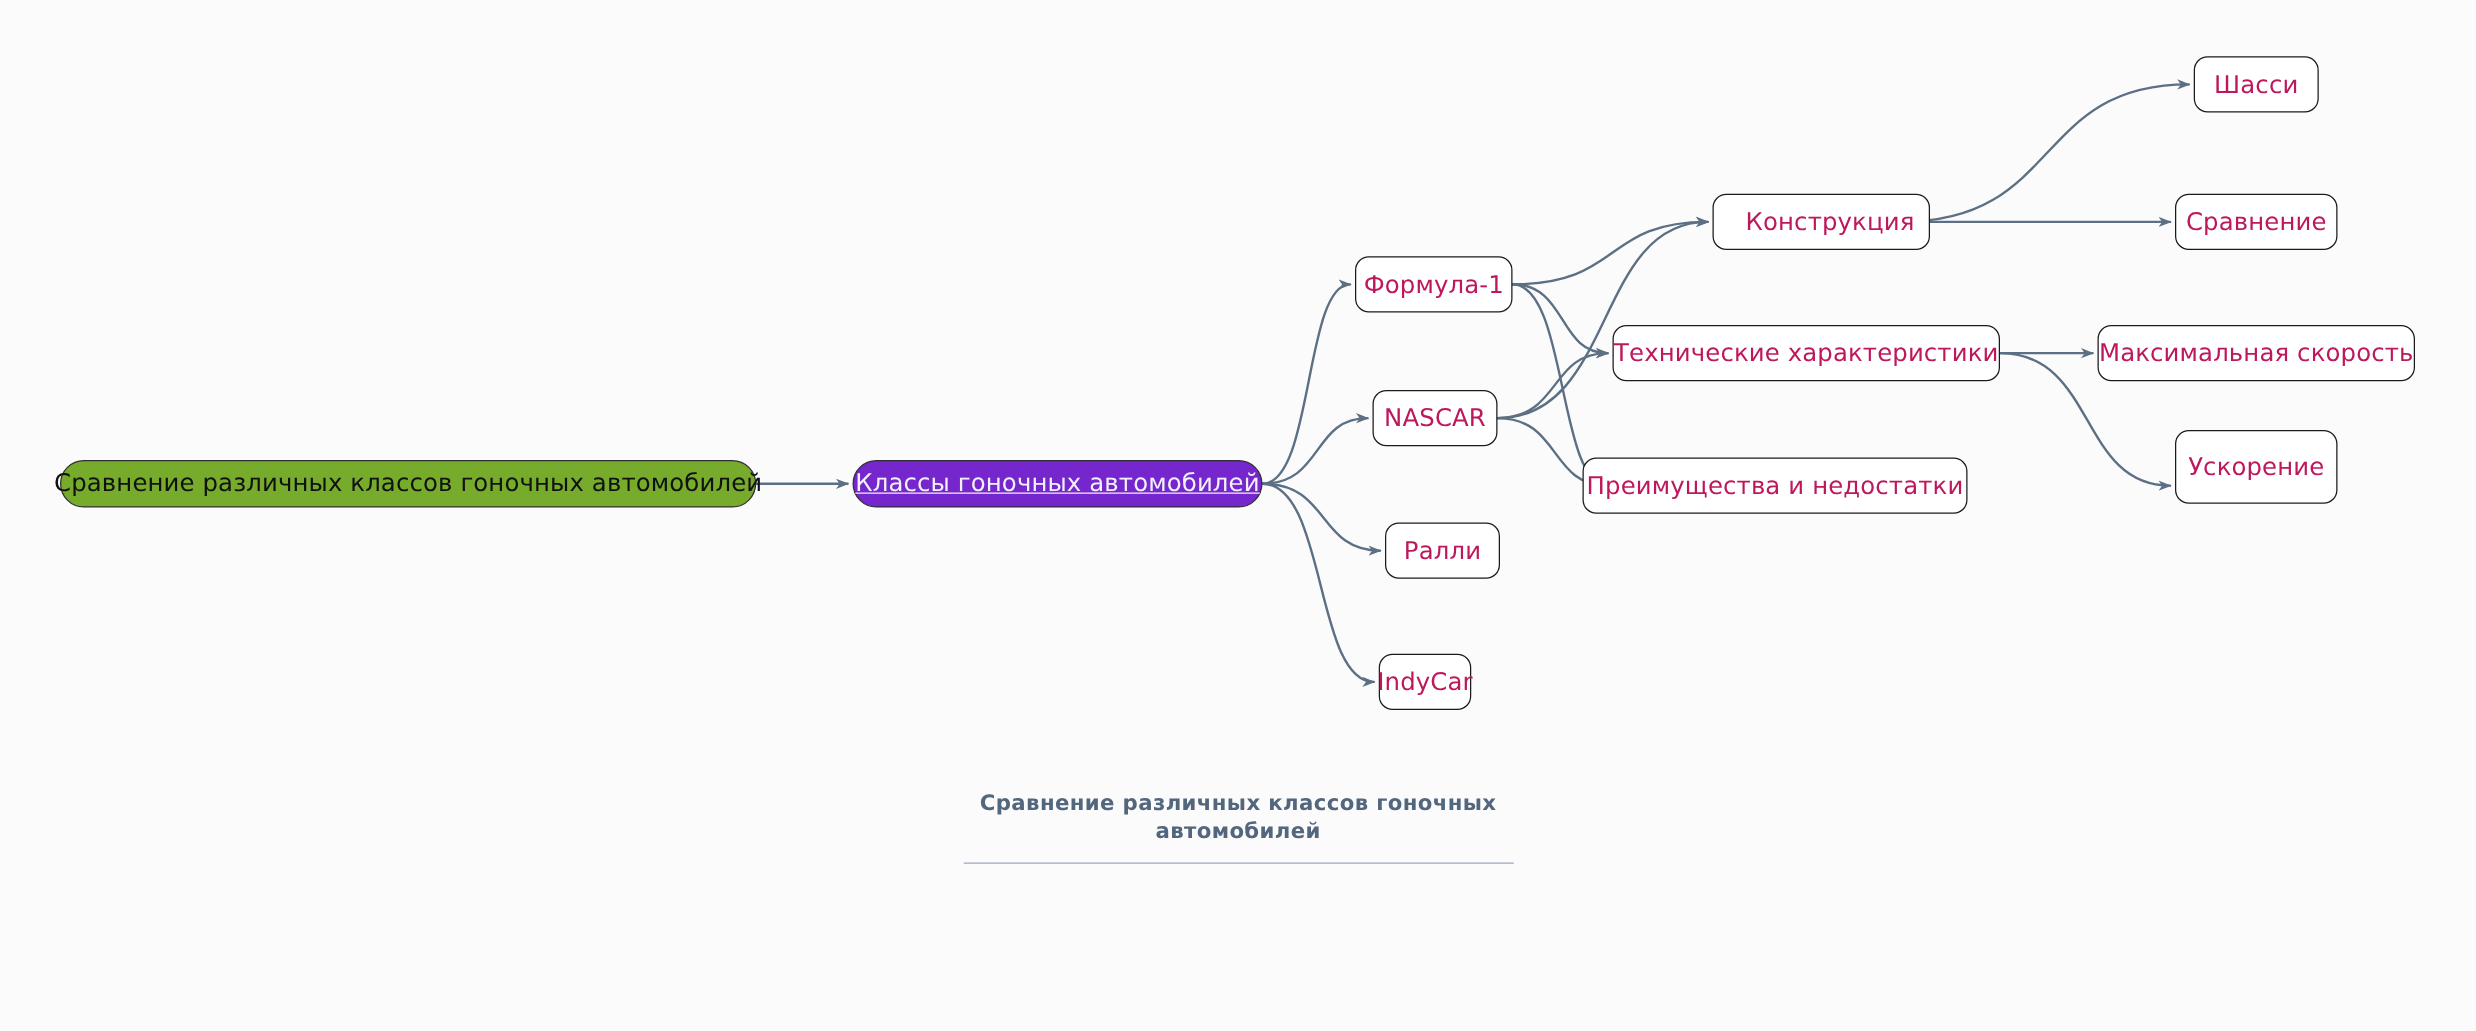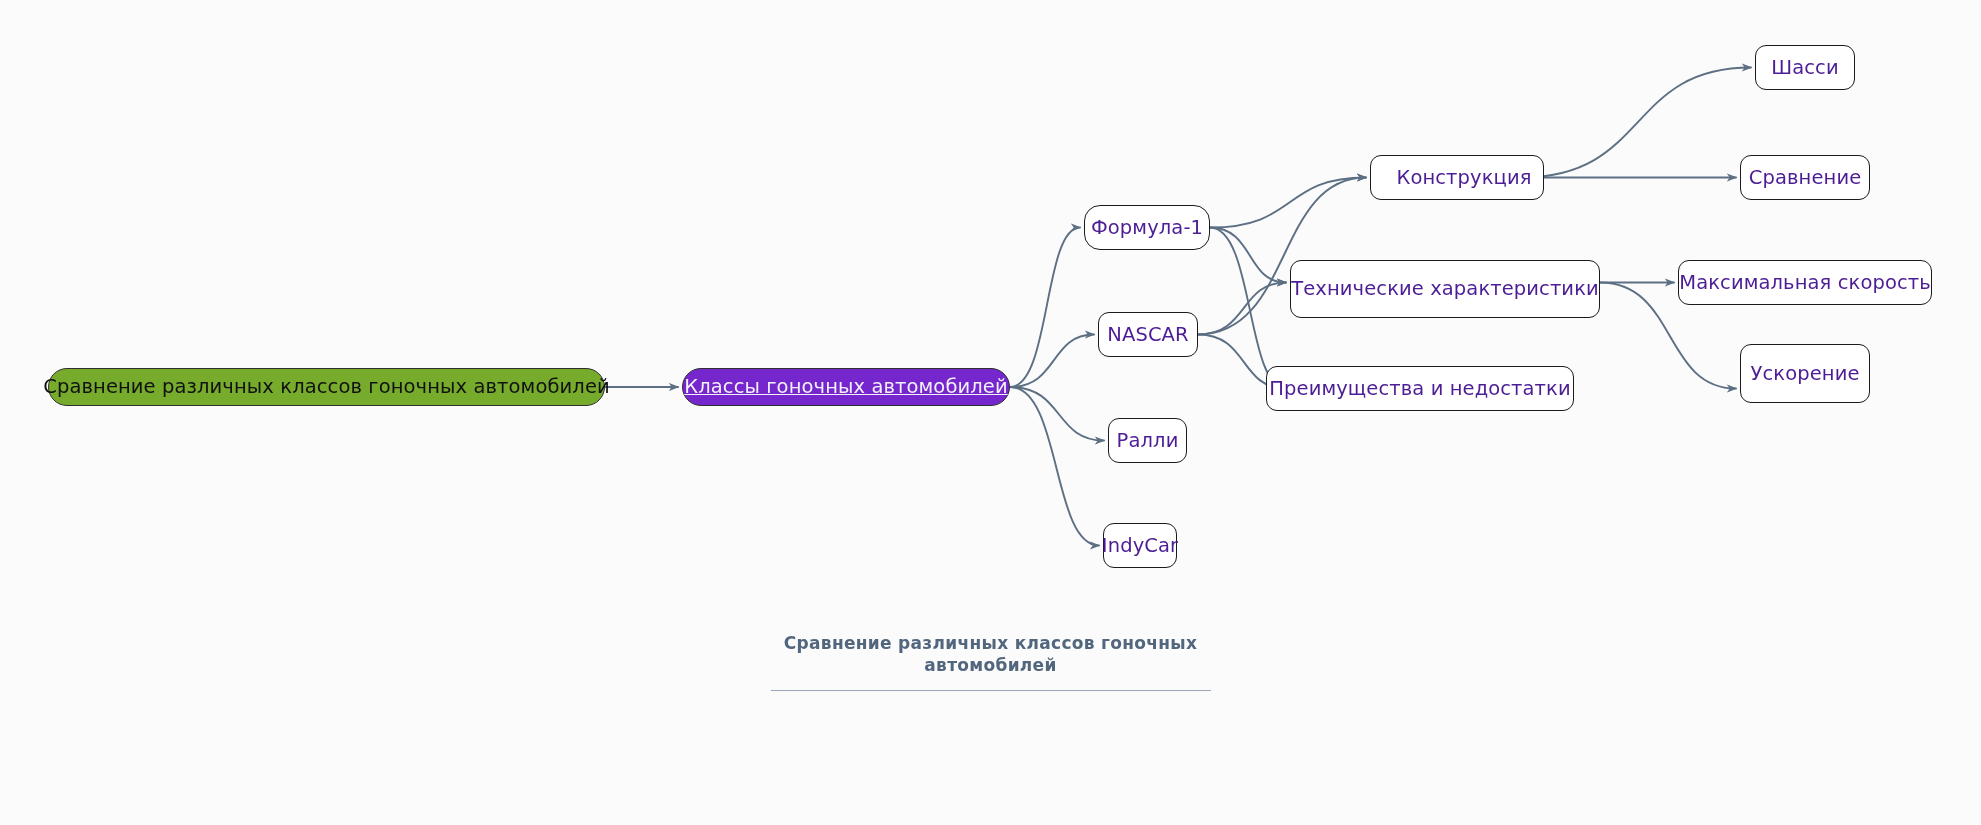--- a/index.html
+++ b/index.html
@@ -28,21 +28,21 @@
   }
   .node {
     position: absolute;
     box-sizing: border-box;
     display: flex;
     align-items: center;
     justify-content: center;
     border: 1.6px solid #1b1b1b;
     border-radius: 11px;
     background: #ffffff;
-    color: #4c1d95;
+    color: #be185d;
     font-size: 19.5px;
     font-weight: 400;
     letter-spacing: 0.1px;
     white-space: nowrap;
     line-height: 1;
     padding: 0 14px;
     z-index: 2;
   }
   .node.root {
     background: #77ab2c;
@@ -108,26 +108,26 @@
         <path d="M1521,177.5 C1649.7,177.5 1626.3,67.5 1751,67.5"></path>
         <path d="M1521,177.5 C1641.45,177.5 1619.55,177.5 1736,177.5"></path>
         <path d="M1600,282.5 C1642.9,282.5 1635.1,282.5 1674,282.5"></path>
         <path d="M1600,282.5 C1677,282.5 1663,388.5 1736,388.5"></path>
       </g>
   </svg>
 
   <div id="node-layer">
       <div class="node root" style="left: 48px; top: 368px; width: 557px; height: 38px;">Сравнение различных классов гоночных автомобилей</div>
       <div class="node branch" style="left: 682px; top: 368px; width: 328px; height: 38px; text-decoration: underline;">Классы гоночных автомобилей</div>
-      <div class="node" style="left: 1084px; top: 205px; width: 126px; height: 45px; border-radius: 16px;">Формула-1</div>
+      <div class="node" style="left: 1084px; top: 205px; width: 126px; height: 45px;">Формула-1</div>
       <div class="node" style="left: 1098px; top: 312px; width: 100px; height: 45px;">NASCAR</div>
-      <div class="node" style="left: 1108px; top: 418px; width: 79px; height: 45px;">Ралли</div>
+      <div class="node" style="left: 1108px; top: 418px; width: 92px; height: 45px;">Ралли</div>
       <div class="node" style="left: 1103px; top: 523px; width: 74px; height: 45px;">IndyCar</div>
       <div class="node" style="left: 1370px; top: 155px; width: 174px; height: 45px; padding-left: 28px;">Конструкция</div>
-      <div class="node" style="left: 1290px; top: 260px; width: 310px; height: 58px;">Технические характеристики</div>
+      <div class="node" style="left: 1290px; top: 260px; width: 310px; height: 45px;">Технические характеристики</div>
       <div class="node" style="left: 1266px; top: 366px; width: 308px; height: 45px;">Преимущества и недостатки</div>
       <div class="node" style="left: 1755px; top: 45px; width: 100px; height: 45px;">Шасси</div>
       <div class="node" style="left: 1740px; top: 155px; width: 130px; height: 45px;">Сравнение</div>
       <div class="node" style="left: 1678px; top: 260px; width: 254px; height: 45px;">Максимальная скорость</div>
       <div class="node" style="left: 1740px; top: 344px; width: 130px; height: 59px;">Ускорение</div>
     </div>
 
   <div class="footer" style="top:632px;">
     <div class="footer-title" style="width:440px;margin:0 auto;">
       <span>Сравнение различных классов гоночных автомобилей</span>

